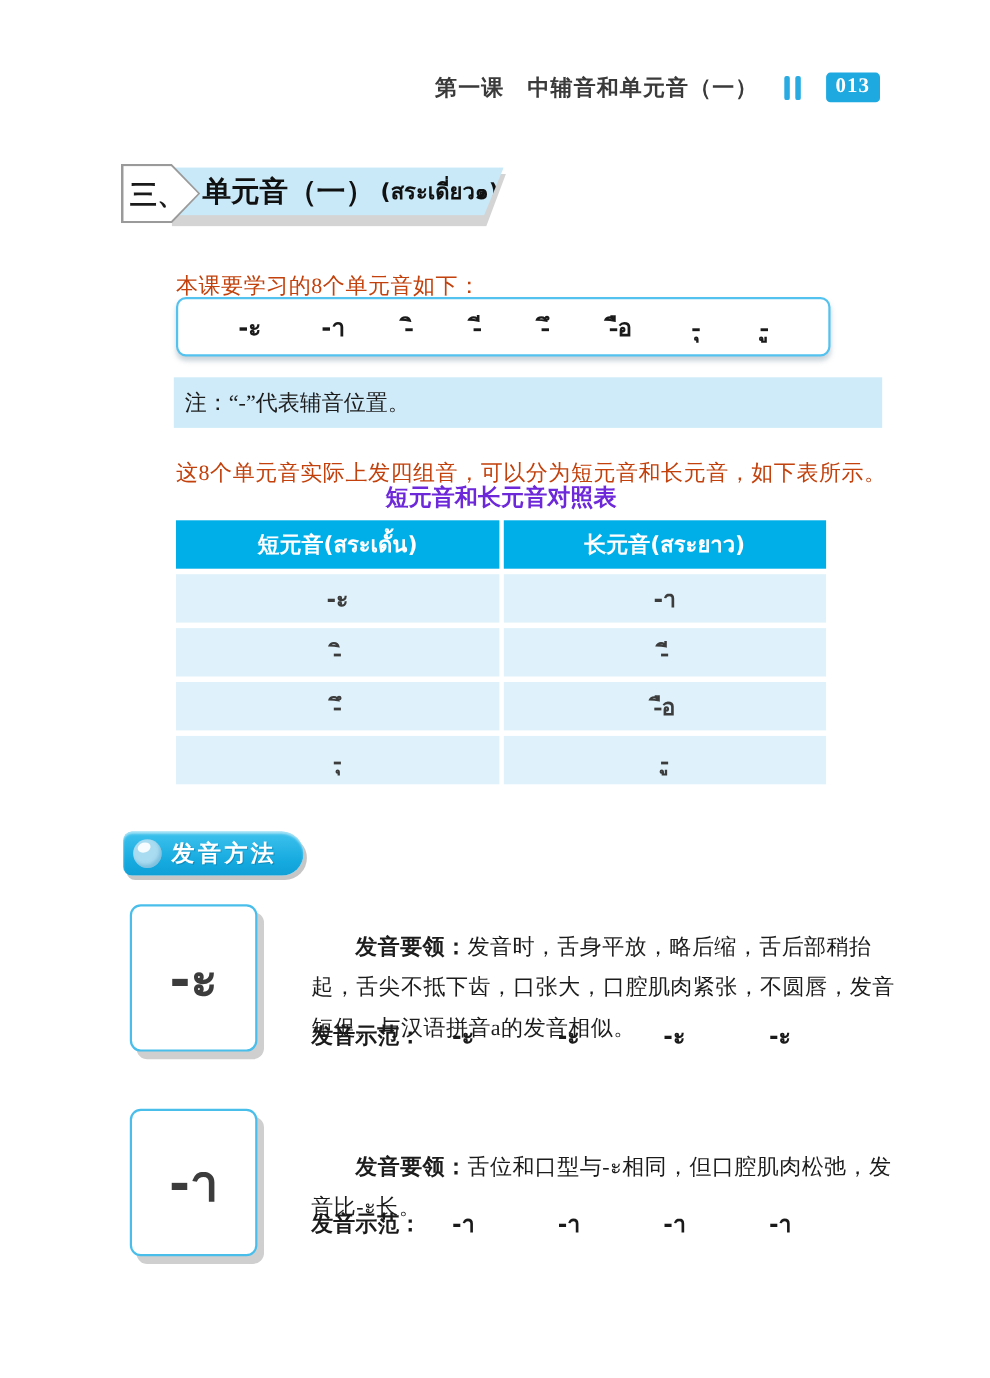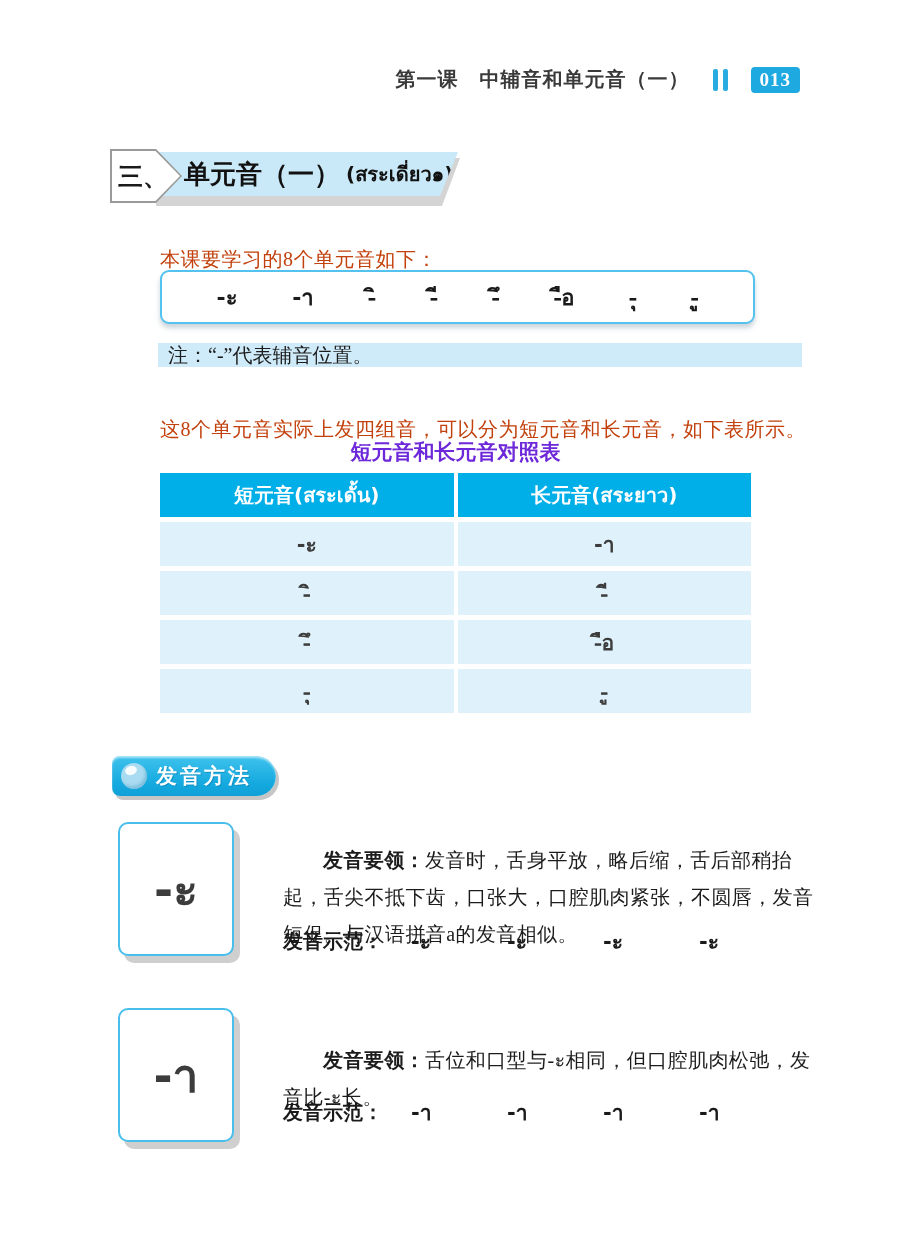--- a/index.html
+++ b/index.html
@@ -3,21 +3,21 @@
 <meta charset="utf-8">
 <style>
   html,body{margin:0;padding:0;}
   body{
     width:900px;height:1253px;position:relative;background:#ffffff;
     font-family:"Liberation Serif","DejaVu Serif",serif;color:#222;
     overflow:hidden;
   }
 
   
-  .header-line{position:absolute;top:66px;right:100px;display:flex;align-items:center;gap:23px;}
+  .header-line{position:absolute;top:66px;right:100px;display:flex;gap:23px;}
   .chapter-title{font-family:"DejaVu Sans","Liberation Sans",sans-serif;font-weight:bold;font-size:20px;color:#3a3a3a;letter-spacing:1px;}
   .header-bars{display:flex;gap:5px;align-items:center;}
   .header-bars i{display:block;width:5px;height:22px;background:#29ABE2;border-radius:2px;}
   .page-badge{background:#1FA9E1;color:#fff;font-family:"Liberation Serif",serif;font-weight:bold;
     font-size:19px;padding:2px 9px;border-radius:4px;letter-spacing:1px;}
 
   
   .banner{position:absolute;left:150px;top:152px;width:308px;height:44px;background:#C9E9F8;
     clip-path:polygon(0 0,100% 0,calc(100% - 18px) 100%,0 100%);
     display:flex;align-items:center;padding-left:34px;box-sizing:border-box;}
@@ -38,21 +38,21 @@
   #intro{left:160px;top:226px;}
   #para2{left:160px;top:396px;}
 
   
   .vowel-box{position:absolute;left:160px;top:270px;width:591px;height:50px;background:#fff;
     border:2px solid #54C2EE;border-radius:9px;box-shadow:0 4px 5px rgba(140,160,175,.45);
     display:flex;align-items:center;justify-content:space-evenly;
     font-family:"DejaVu Sans","Liberation Sans",sans-serif;font-weight:bold;font-size:22px;color:#1a1a1a;}
 
   
-  .note-bar{position:absolute;left:158px;top:343px;width:644px;height:24px;background:#CFEBF9;
+  .note-bar{position:absolute;left:158px;top:343px;width:644px;height:46px;background:#CFEBF9;
     display:flex;align-items:center;padding-left:10px;box-sizing:border-box;font-size:20px;color:#1c1c1c;}
 
   
   .table-title{position:absolute;left:160px;top:438px;width:591px;text-align:center;
     font-family:"DejaVu Sans","Liberation Sans",sans-serif;font-weight:bold;font-size:21px;color:#6d28d9;}
   .vtable{position:absolute;left:160px;top:473px;width:591px;}
   .vrow{display:flex;gap:4px;margin-bottom:5px;}
   .vcell{flex:1;display:flex;align-items:center;justify-content:center;height:44px;
     font-family:"DejaVu Sans","Liberation Sans",sans-serif;font-weight:bold;}
   .vhead .vcell{background:#00AEE8;color:#ffffff;font-size:20px;}

